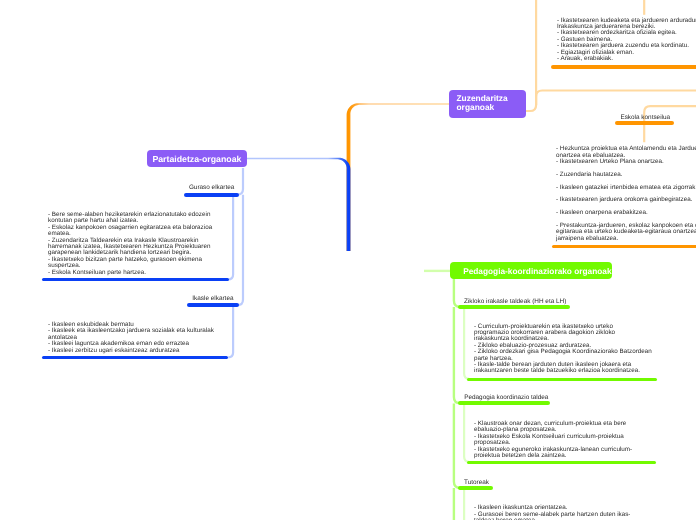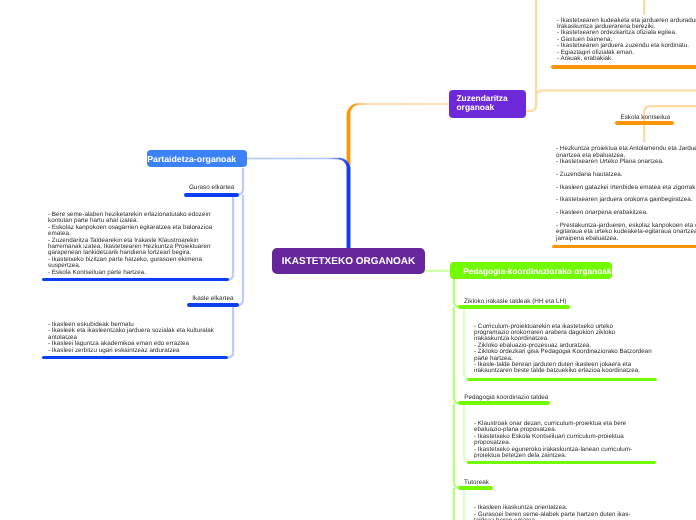--- a/index.html
+++ b/index.html
@@ -4,23 +4,23 @@
 <style>
   html,body{margin:0;padding:0;background:#fff;}
   body{width:696px;height:520px;overflow:hidden;
        font-family:"Liberation Sans",sans-serif;-webkit-font-smoothing:antialiased;text-rendering:geometricPrecision;}
   .stage{position:absolute;left:0;top:0;width:696px;height:520px;overflow:hidden;background:#fff;}
 
   .node{position:absolute;border-radius:4px;color:#ffffff;font-weight:bold;
         box-sizing:border-box;}
   #central-node{left:272px;top:248px;width:153px;height:25.5px;background:#66279c;
         font-size:10px;border-radius:5px;text-align:center;line-height:27.5px;}
-  #node-partaidetza{left:147.2px;top:149.6px;width:99.4px;height:17.6px;background:#3b82f6;
-        font-size:8.75px;line-height:18.2px;}
-  #node-zuzendaritza{left:449px;top:90px;width:76.5px;height:28px;background:#6d28d9;
+  #node-partaidetza{left:147.2px;top:149.6px;width:99.4px;height:17.6px;background:#8b5cf6;
+        font-size:8.75px;text-align:center;line-height:18.2px;}
+  #node-zuzendaritza{left:449px;top:90px;width:76.5px;height:28px;background:#8b5cf6;
         font-size:8.4px;padding:4.2px 0 0 7.5px;line-height:9.2px;white-space:pre-line;}
   #node-pedagogia{left:449.6px;top:261.7px;width:162px;height:17.4px;background:#72fa00;
         font-size:8.3px;text-align:right;line-height:18.1px;}
 
   .sublabel{position:absolute;color:#2b2b2b;white-space:nowrap;font-size:6.4px;}
   .bar{position:absolute;border-radius:2px;height:3.7px;}
   .body{position:absolute;color:#2b2b2b;font-size:6.3px;line-height:6.4px;white-space:pre-line;}
   svg.conn{position:absolute;left:0;top:0;width:696px;height:520px;}
 </style>
 </head>
@@ -63,21 +63,20 @@
       <path d="M 453.9 278 L 453.9 300.5 Q 453.9 307 460.4 307 L 464 307" fill="none" stroke="#b8ff80" stroke-width="2.4"></path>
       <path d="M 453.9 307 L 453.9 397 Q 453.9 403.4 460.4 403.4 L 464 403.4" fill="none" stroke="#b8ff80" stroke-width="2.4"></path>
       <path d="M 453.9 403.4 L 453.9 481.5 Q 453.9 488 460.4 488 L 464 488" fill="none" stroke="#b8ff80" stroke-width="2.4"></path>
       <path d="M 453.9 488 L 453.9 532" fill="none" stroke="#b8ff80" stroke-width="2.4"></path>
       <path d="M 464.1 307 L 464.1 373.5 Q 464.1 378.8 469.2 378.8" fill="none" stroke="#dcffc2" stroke-width="2.2"></path>
       <path d="M 464.1 403.4 L 464.1 456.5 Q 464.1 461.8 469.2 461.8" fill="none" stroke="#dcffc2" stroke-width="2.2"></path>
       <path d="M 464.1 488 L 464.1 532" fill="none" stroke="#dcffc2" stroke-width="2.2"></path>
     </g>
   </svg>
 
-  <div class="node" id="central-node">IKASTETXEKO ORGANOAK</div>
   <div class="node" id="node-partaidetza">Partaidetza-organoak</div>
   <div class="node" id="node-zuzendaritza">Zuzendaritza
 organoak</div>
   <div class="node" id="node-pedagogia">Pedagogia-koordinaziorako organoak</div>
 
   <div class="sublabel" style="left:188.9px;top:184px;">Guraso elkartea</div>
   <div class="bar" style="left:184.2px;top:192.9px;width:55.1px;background:#0a40f5;"></div>
   <div class="body" style="left:48px;top:212px;width:168px;">- Bere seme-alaben heziketarekin erlazionatutako edozein
 kontutan parte hartu ahal izatea.
 - Eskolaz kanpokoen osagarrien egitaratzea eta balorazioa

